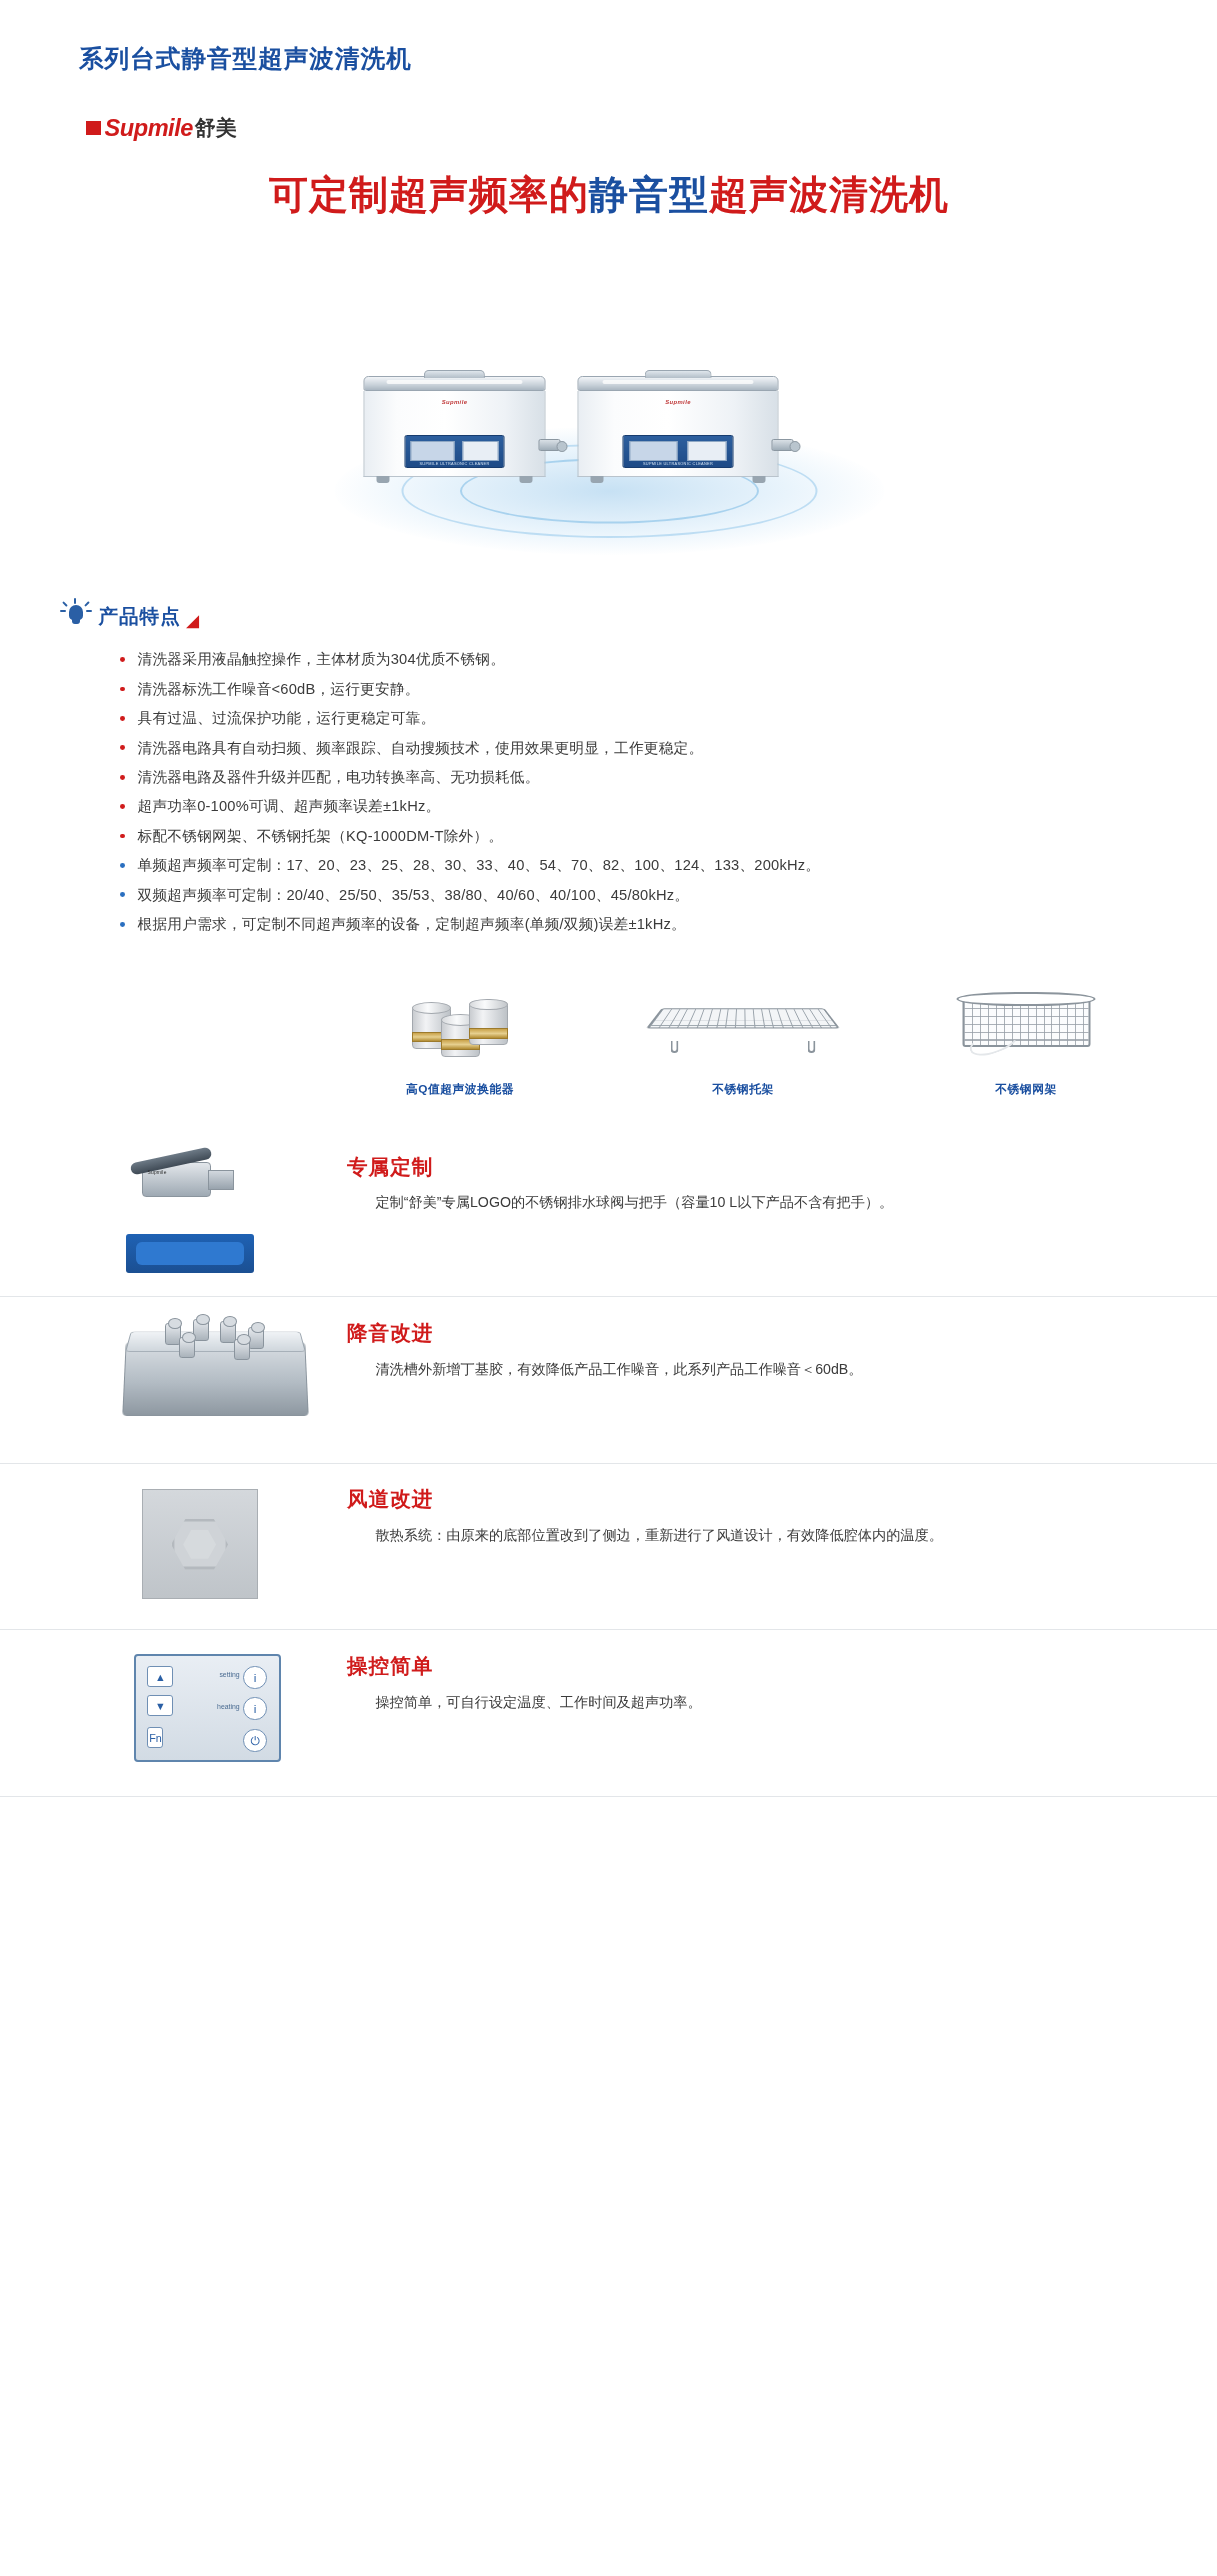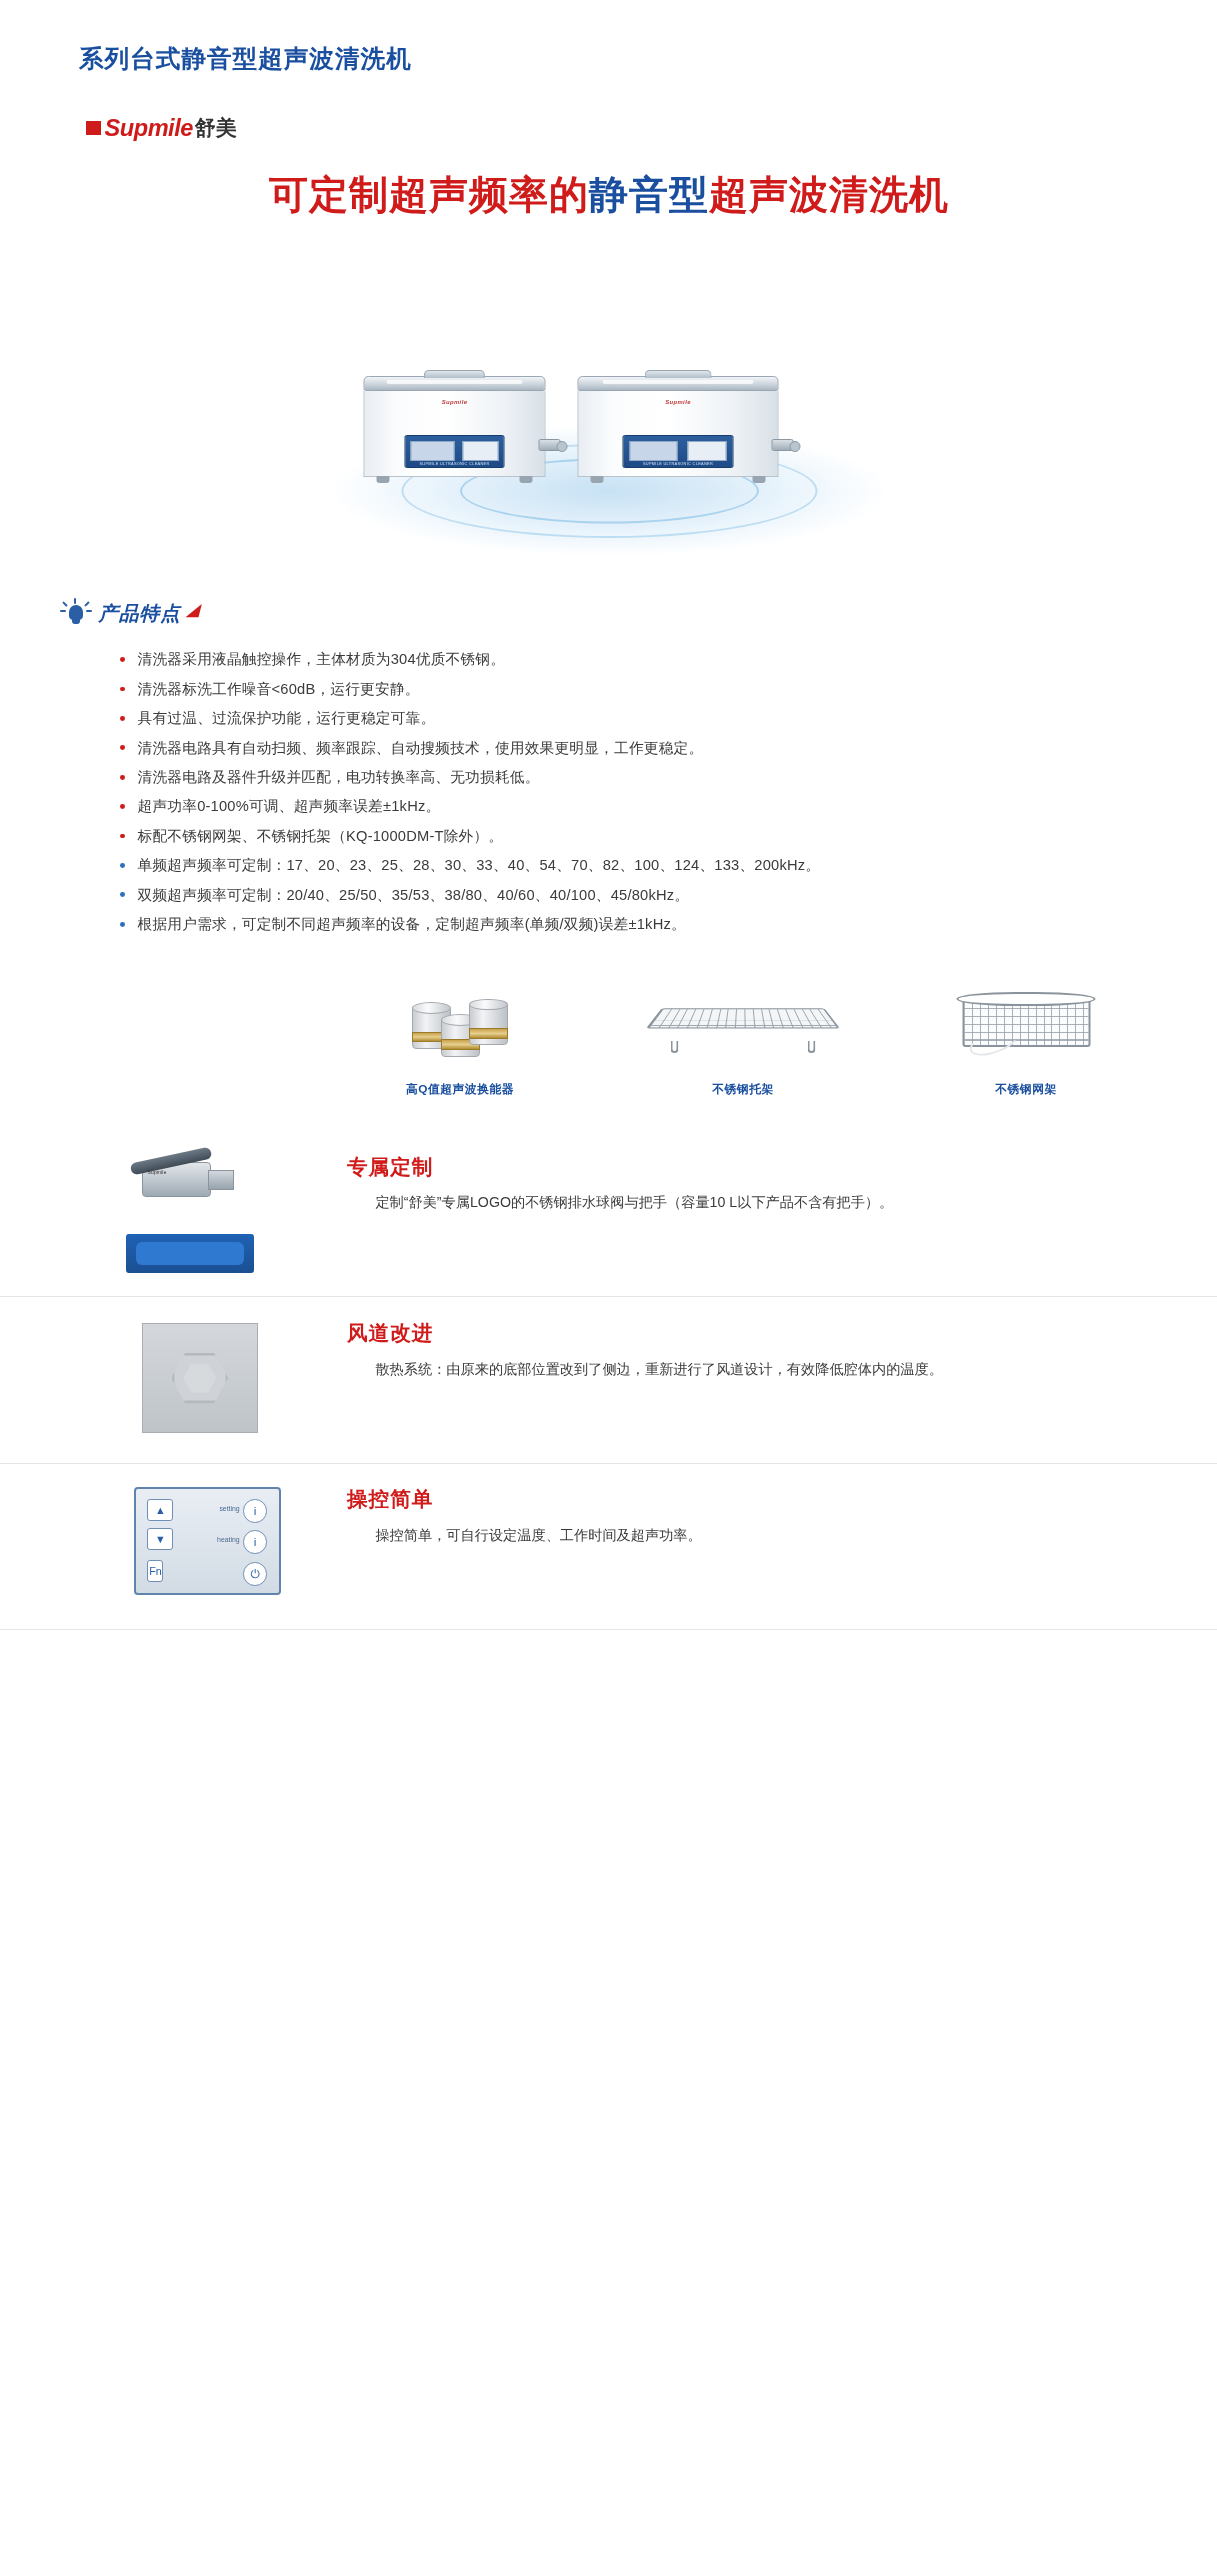--- a/index.html
+++ b/index.html
@@ -196,24 +196,23 @@
     width: 13.7px; height: 6.9px;
     background: #98a5b0;
     border-radius: 0 0 2.9px 2.9px;
   }
   .m-foot.f1 { left: 11.8px; }
   .m-foot.f2 { right: 11.8px; }
 
   
   .sec-title {
     display: flex;
-    align-items: flex-start;
+    align-items: flex-end;
     padding-left: 61px;
     margin-top: 41px;
-    font-style: italic;
   }
   .bulb {
     position: relative;
     width: 29.5px; height: 29.5px;
     margin-right: 7.9px;
   }
   .bulb .glass {
     position: absolute; left: 7.9px; top: 4.9px;
     width: 13.7px; height: 14.7px;
     background: #2a5fa5;
@@ -639,20 +638,36 @@
         <div class="vhandle"></div>
         <div class="vnut"></div>
         <div class="vlogo">Supmile</div>
       </div>
       <div class="ftext">
         <div class="ftitle">专属定制</div>
         <div class="fdesc">定制“舒美”专属LOGO的不锈钢排水球阀与把手（容量10 L以下产品不含有把手）。</div>
       </div>
     </div>
 
+    <div class="frow">
+      <div class="fimg rub-art">
+        <div class="tank"></div>
+        <div class="top"></div>
+        <div class="stud s1"></div>
+          <div class="stud s2"></div>
+          <div class="stud s3"></div>
+        <div class="stud s4"></div>
+          <div class="stud s5"></div>
+          <div class="stud s6"></div>
+      </div>
+      <div class="ftext">
+        <div class="ftitle">降音改进</div>
+        <div class="fdesc">清洗槽外新增丁基胶，有效降低产品工作噪音，此系列产品工作噪音＜60dB。</div>
+      </div>
+    </div>
 
     <div class="frow">
       <div class="fimg fan-art">
         <div class="plate">
             <div class="hex"></div>
           </div>
       </div>
       <div class="ftext">
         <div class="ftitle">风道改进</div>
         <div class="fdesc">散热系统：由原来的底部位置改到了侧边，重新进行了风道设计，有效降低腔体内的温度。</div>

